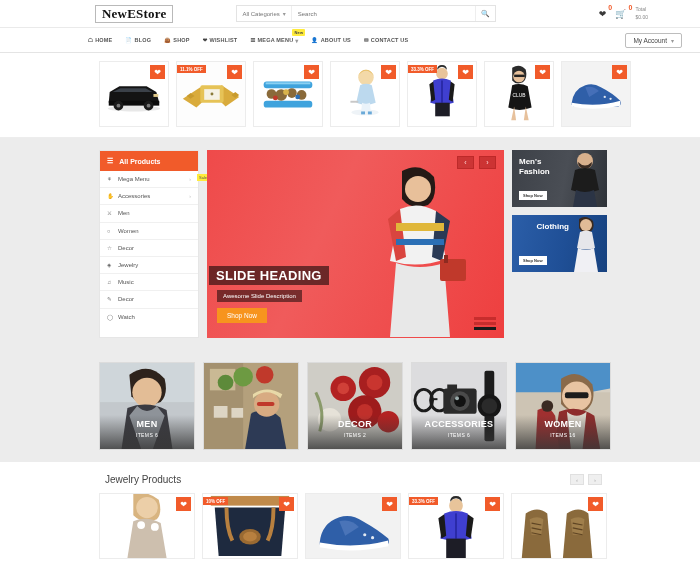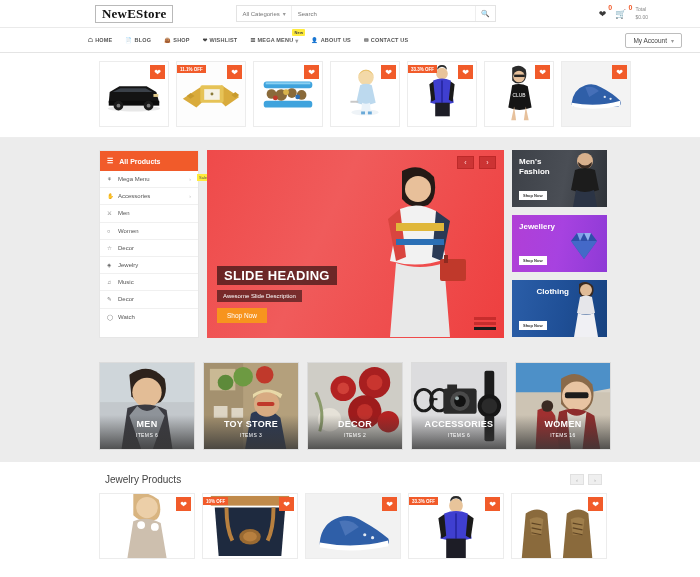--- a/index.html
+++ b/index.html
@@ -115,21 +115,21 @@
 
   
   .slider {
     width: 297px; height: 188px; position: relative; overflow: hidden;
     background: linear-gradient(115deg,#ef4a4a 0%,#f05b5b 40%,#ee3f3f 100%);
   }
   .slider-model {
     position: absolute; right: 24px; bottom: 0; width: 118px; height: 175px;
   }
   .sl-head {
-    position: absolute; left: 10px; top: 116px; background: rgba(0,0,0,.55);
+    position: absolute; left: 2px; top: 116px; background: rgba(0,0,0,.55);
     color: #fff; font-size: 13px; font-weight: bold; padding: 2px 7px; letter-spacing: .3px;
   }
   .sl-desc {
     position: absolute; left: 10px; top: 140px; background: rgba(0,0,0,.5);
     color: #fff; font-size: 6px; padding: 3px 6px;
   }
   .sl-btn {
     position: absolute; left: 10px; top: 158px; background: #f7941e; color: #fff;
     font-size: 6.5px; padding: 4px 10px; border: 0; cursor: pointer;
     font-family: "Liberation Sans", sans-serif;
@@ -453,30 +453,20 @@
         <div class="banner bn-1">
           <div class="bn-title">Men's Fashion</div>
           <svg style="position:absolute;right:0;bottom:0;width:44px;height:57px" viewBox="0 0 44 57">
             <circle cx="22" cy="11" r="8" fill="#d8b08c"></circle>
             <path d="M15 12 q7 7 14 0 q0 6 -7 7 q-7 -1 -7 -7" fill="#3a2b22"></path>
             <path d="M12 20 q10 -4 20 0 l4 20 q-14 5 -28 0 Z" fill="#1c1c1c"></path>
             <path d="M13 40 q9 4 18 0 l3 17 h-24 Z" fill="#2b3445"></path>
           </svg>
           <div class="bn-btn">Shop Now</div>
         </div>
-        <div class="banner bn-2">
-          <div class="bn-title">Jewellery</div>
-          <svg style="position:absolute;right:4px;top:14px;width:38px;height:34px" viewBox="0 0 38 34">
-            <path d="M6 12 L12 4 H26 L32 12 L19 30 Z" fill="#2e4fa8"></path>
-            <path d="M6 12 H32 L19 30 Z" fill="#4a6fd0" opacity=".8"></path>
-            <path d="M12 4 L15 12 L19 4 Z" fill="#7fa0e8"></path>
-            <path d="M26 4 L23 12 L19 4 Z" fill="#93b2f0"></path>
-          </svg>
-          <div class="bn-btn">Shop Now</div>
-        </div>
         <div class="banner bn-3">
           <div class="bn-title">Clothing</div>
           <svg style="position:absolute;right:4px;bottom:0;width:34px;height:57px" viewBox="0 0 34 57">
             <path d="M10 4 q7 -5 14 2 q2 8 -3 11 q-8 2 -11 -4 Z" fill="#3a2a20"></path>
             <circle cx="17" cy="10" r="6" fill="#e0bb97"></circle>
             <path d="M11 17 q6 -3 12 0 l3 16 q-9 3 -18 0 Z" fill="#e6e6ea"></path>
             <path d="M9 33 q8 4 16 0 l4 24 h-24 Z" fill="#f0f0f4"></path>
           </svg>
           <div class="bn-btn">Shop Now</div>
         </div>
@@ -510,24 +500,20 @@
           <circle cx="22" cy="20" r="8" fill="#5d8a3a"></circle>
           <circle cx="40" cy="14" r="10" fill="#6d9a42"></circle>
           <circle cx="62" cy="12" r="9" fill="#c0392b"></circle>
           <rect x="10" y="44" width="14" height="12" fill="#ddd5c4"></rect>
           <rect x="28" y="46" width="12" height="10" fill="#ddd5c4"></rect>
           <path d="M48 52 q16 -10 30 4 l6 32 h-42 Z" fill="#2d3a55"></path>
           <circle cx="64" cy="42" r="13" fill="#d8ab82"></circle>
           <path d="M50 36 q14 -12 28 0 l2 -4 q-16 -10 -30 0 Z" fill="#e8d9a8"></path>
           <rect x="54" y="40" width="18" height="4" rx="2" fill="#c0392b"></rect>
         </svg>
-        <div class="tile-cap">
-          <div class="tc-name">TOY STORE</div>
-          <div class="tc-items">ITEMS 3</div>
-        </div>
       </div>
 
       <div class="tile">
         <svg style="width:100%;height:100%" viewBox="0 0 96 88" preserveAspectRatio="none">
           <rect width="96" height="88" fill="#cfcdc6"></rect>
           <circle cx="68" cy="20" r="16" fill="#a81f20"></circle>
           <circle cx="68" cy="20" r="8" fill="#c9352f"></circle>
           <circle cx="36" cy="26" r="13" fill="#b32222"></circle>
           <circle cx="36" cy="26" r="6" fill="#d04038"></circle>
           <circle cx="58" cy="50" r="17" fill="#9e1b1c"></circle>

